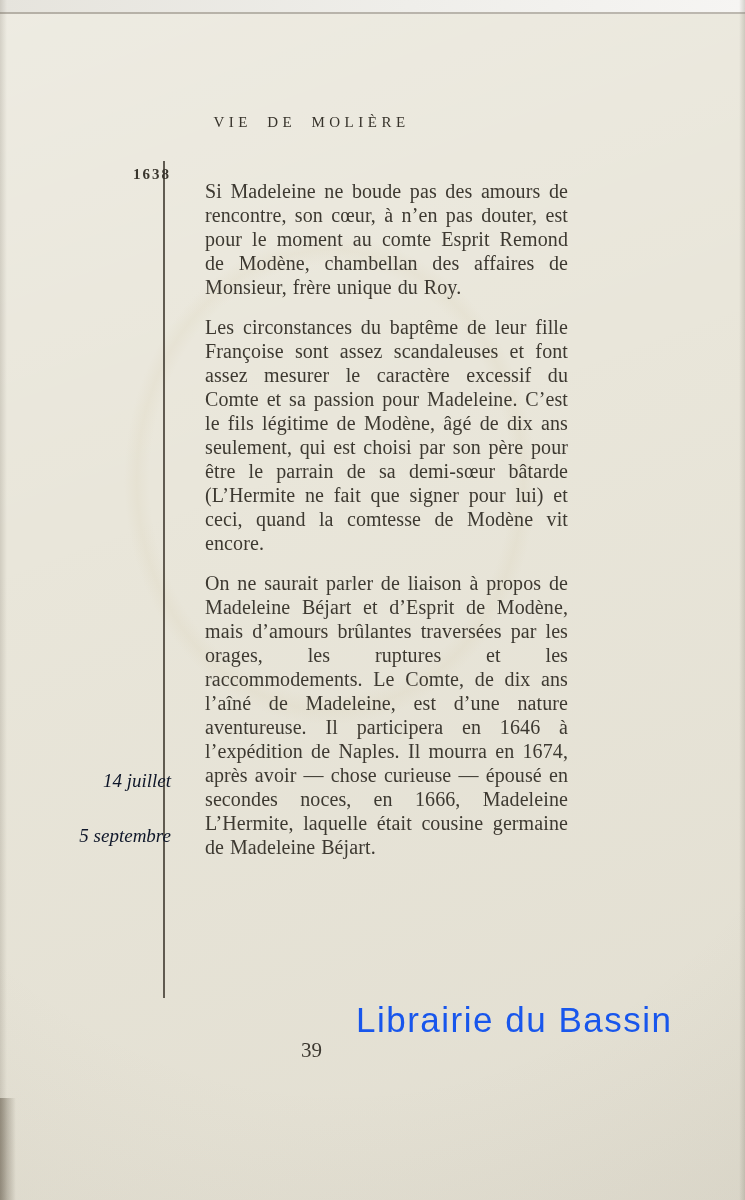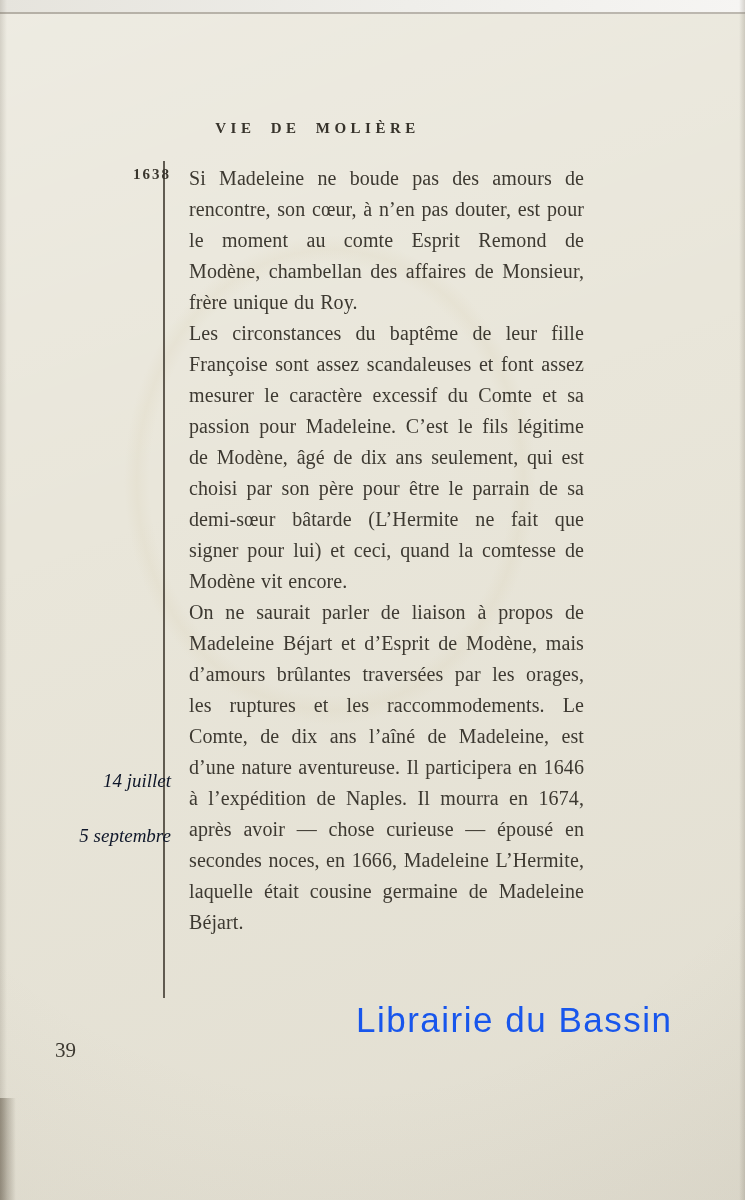--- a/index.html
+++ b/index.html
@@ -37,54 +37,54 @@
   }
   .left-edge{
     position:absolute;left:0;top:0;width:7px;height:1200px;
     background:linear-gradient(90deg, rgba(110,102,88,0.20), rgba(0,0,0,0));
   }
   .corner-shadow{
     position:absolute;left:0;top:1098px;width:16px;height:102px;
     background:linear-gradient(90deg, rgba(115,106,90,0.65), rgba(0,0,0,0));
   }
   .title{
-    position:absolute;left:55px;top:114px;width:513px;margin:6px;
+    position:absolute;left:55px;top:114px;width:513px;margin:0;
     text-align:center;
-    font-size:15px;font-weight:700;letter-spacing:4.5px;word-spacing:7px;
+    font-size:15px;font-weight:400;letter-spacing:4.5px;word-spacing:7px;
     color:#37332b;
   }
   .rule{
     position:absolute;left:163px;top:161px;width:1.6px;height:837px;
     background:rgba(62,56,46,0.8);
   }
   .entry{position:absolute;left:71px;width:513px;}
   .entry .date{
     position:absolute;left:0;top:0;width:100px;
     text-align:right;font-size:19px;line-height:23.4px;
     font-style:italic;color:#0f172a;white-space:nowrap;
   }
   .entry .date.year{
     font-style:normal;font-weight:bold;font-size:15px;letter-spacing:2px;
     line-height:23.4px;color:#3a362e;
   }
   .entry .body{margin-left:118px;width:395px;}
   .entry .body p{
-    margin:0;font-size:20px;line-height:31px;
+    margin:16px;font-size:20px;line-height:24px;
     text-align:justify;letter-spacing:0.1px;word-spacing:0.04em;
     color:#3d3931;
   }
   .watermark{
     position:absolute;left:356px;top:1001px;
     font-family:"Liberation Sans", sans-serif;
     font-size:35px;line-height:38px;letter-spacing:1.5px;
     color:#1856ec;white-space:nowrap;
   }
   .page-number{
     position:absolute;left:55px;top:1038px;width:513px;
-    font-size:21px;color:#3d3931;
+    text-align:center;font-size:21px;color:#3d3931;
   }
 </style>
 </head>
 <body>
 
 <div class="photo">
 
   <div class="top-strip"></div>
   <div class="right-edge"></div>
   <div class="left-edge"></div>

